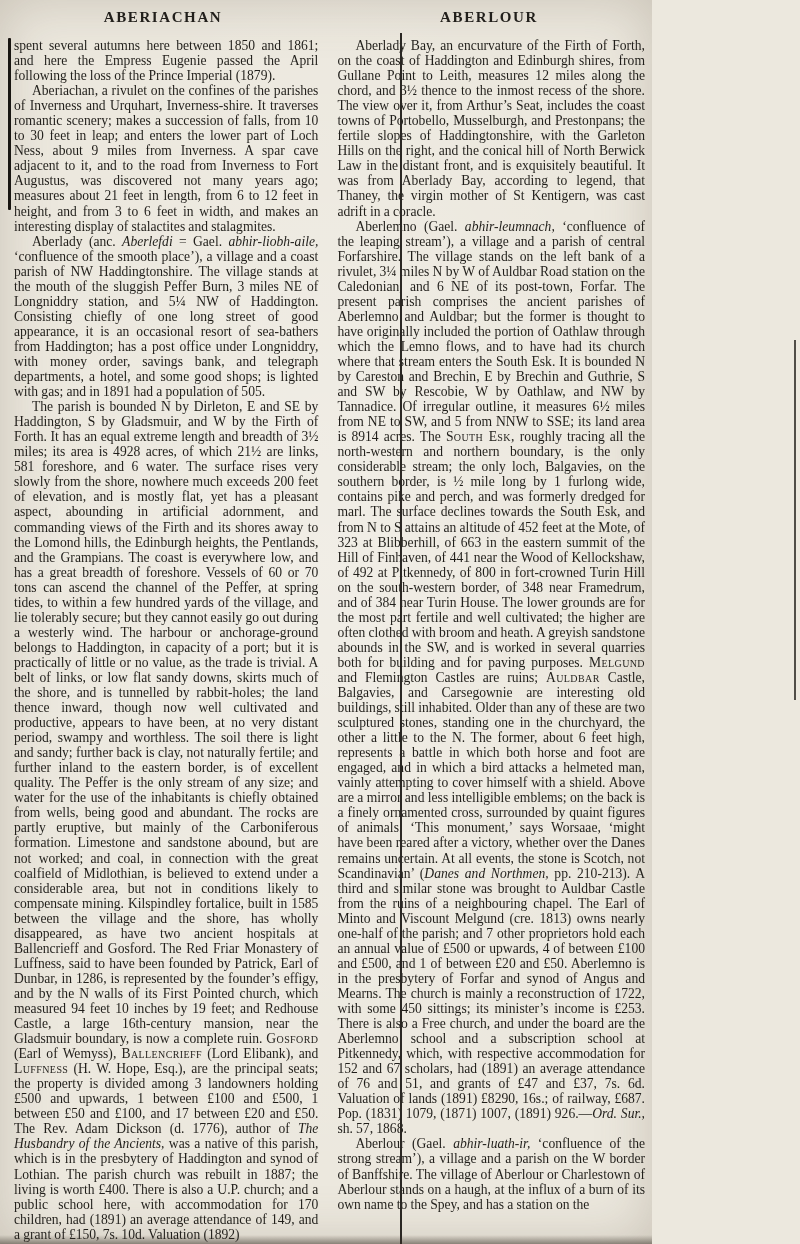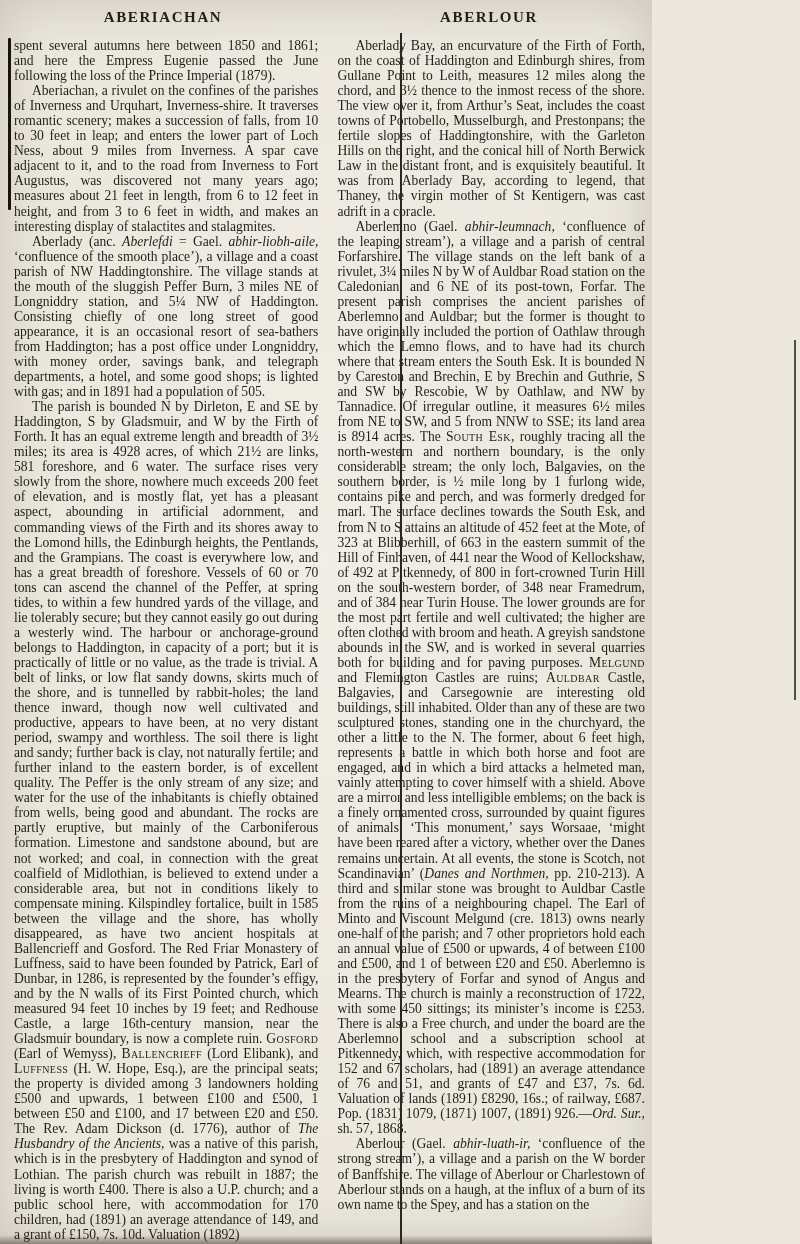--- a/index.html
+++ b/index.html
@@ -91,21 +91,21 @@
 
 <div class="page">
   <div class="running-heads">
     <div class="running-head">ABERIACHAN</div>
     <div class="running-head">ABERLOUR</div>
   </div>
 
   <div class="columns">
     <div class="column left">
       <div class="col-text">
-          <p class=""><span class="seg-p">spent several autumns here between 1850 and 1861; and here the Empress Eugenie passed the June following the loss of the Prince Imperial (1879).</span></p>
+          <p class=""><span class="seg-p">spent several autumns here between 1850 and 1861; and here the Empress Eugenie passed the April following the loss of the Prince Imperial (1879).</span></p>
           <p class="indent"><span class="seg-b">Aberiachan,</span><span class="seg-p"> a rivulet on the confines of the parishes of Inverness and Urquhart, Inverness-shire. It traverses romantic scenery; makes a succession of falls, from 10 to 30 feet in leap; and enters the lower part of Loch Ness, about 9 miles from Inverness. A spar cave adjacent to it, and to the road from Inverness to Fort Augustus, was discovered not many years ago; measures about 21 feet in length, from 6 to 12 feet in height, and from 3 to 6 feet in width, and makes an interesting display of stalactites and stalagmites.</span></p>
           <p class="indent"><span class="seg-b">Aberlady</span><span class="seg-p"> (anc. </span><span class="seg-i">Aberlefdi</span><span class="seg-p"> = Gael. </span><span class="seg-i">abhir-liobh-aile,</span><span class="seg-p"> ‘confluence of the smooth place’), a village and a coast parish of NW Haddingtonshire. The village stands at the mouth of the sluggish Peffer Burn, 3 miles NE of Longniddry station, and 5¼ NW of Haddington. Consisting chiefly of one long street of good appearance, it is an occasional resort of sea-bathers from Haddington; has a post office under Longniddry, with money order, savings bank, and telegraph departments, a hotel, and some good shops; is lighted with gas; and in 1891 had a population of 505.</span></p>
           <p class="indent"><span class="seg-p">The parish is bounded N by Dirleton, E and SE by Haddington, S by Gladsmuir, and W by the Firth of Forth. It has an equal extreme length and breadth of 3½ miles; its area is 4928 acres, of which 21½ are links, 581 foreshore, and 6 water. The surface rises very slowly from the shore, nowhere much exceeds 200 feet of elevation, and is mostly flat, yet has a pleasant aspect, abounding in artificial adornment, and commanding views of the Firth and its shores away to the Lomond hills, the Edinburgh heights, the Pentlands, and the Grampians. The coast is everywhere low, and has a great breadth of foreshore. Vessels of 60 or 70 tons can ascend the channel of the Peffer, at spring tides, to within a few hundred yards of the village, and lie tolerably secure; but they cannot easily go out during a westerly wind. The harbour or anchorage-ground belongs to Haddington, in capacity of a port; but it is practically of little or no value, as the trade is trivial. A belt of links, or low flat sandy downs, skirts much of the shore, and is tunnelled by rabbit-holes; the land thence inward, though now well cultivated and productive, appears to have been, at no very distant period, swampy and worthless. The soil there is light and sandy; further back is clay, not naturally fertile; and further inland to the eastern border, is of excellent quality. The Peffer is the only stream of any size; and water for the use of the inhabitants is chiefly obtained from wells, being good and abundant. The rocks are partly eruptive, but mainly of the Carboniferous formation. Limestone and sandstone abound, but are not worked; and coal, in connection with the great coalfield of Midlothian, is believed to extend under a considerable area, but not in conditions likely to compensate mining. Kilspindley fortalice, built in 1585 between the village and the shore, has wholly disappeared, as have two ancient hospitals at Ballencrieff and Gosford. The Red Friar Monastery of Luffness, said to have been founded by Patrick, Earl of Dunbar, in 1286, is represented by the founder’s effigy, and by the N walls of its First Pointed church, which measured 94 feet 10 inches by 19 feet; and Redhouse Castle, a large 16th-century mansion, near the Gladsmuir boundary, is now a complete ruin. </span><span class="seg-sc">Gosford</span><span class="seg-p"> (Earl of Wemyss), </span><span class="seg-sc">Ballencrieff</span><span class="seg-p"> (Lord Elibank), and </span><span class="seg-sc">Luffness</span><span class="seg-p"> (H. W. Hope, Esq.), are the principal seats; the property is divided among 3 landowners holding £500 and upwards, 1 between £100 and £500, 1 between £50 and £100, and 17 between £20 and £50. The Rev. Adam Dickson (d. 1776), author of </span><span class="seg-i">The Husbandry of the Ancients,</span><span class="seg-p"> was a native of this parish, which is in the presbytery of Haddington and synod of Lothian. The parish church was rebuilt in 1887; the living is worth £400. There is also a U.P. church; and a public school here, with accommodation for 170 children, had (1891) an average attendance of 149, and a grant of £150, 7s. 10d. Valuation (1892)</span></p>
         </div>
       <div class="page-num">34</div>
     </div>
     <div class="column right">
       <div class="col-text">
           <p class="indent"><span class="seg-b">Aberlady Bay,</span><span class="seg-p"> an encurvature of the Firth of Forth, on the coast of Haddington and Edinburgh shires, from Gullane Point to Leith, measures 12 miles along the chord, and 3½ thence to the inmost recess of the shore. The view over it, from Arthur’s Seat, includes the coast towns of Portobello, Musselburgh, and Prestonpans; the fertile slopes of Haddingtonshire, with the Garleton Hills on the right, and the conical hill of North Berwick Law in the distant front, and is exquisitely beautiful. It was from Aberlady Bay, according to legend, that Thaney, the virgin mother of St Kentigern, was cast adrift in a coracle.</span></p>
           <p class="indent"><span class="seg-b">Aberlemno</span><span class="seg-p"> (Gael. </span><span class="seg-i">abhir-leumnach,</span><span class="seg-p"> ‘confluence of the leaping stream’), a village and a parish of central Forfarshire. The village stands on the left bank of a rivulet, 3¼ miles N by W of Auldbar Road station on the Caledonian, and 6 NE of its post-town, Forfar. The present parish comprises the ancient parishes of Aberlemno and Auldbar; but the former is thought to have originally included the portion of Oathlaw through which the Lemno flows, and to have had its church where that stream enters the South Esk. It is bounded N by Careston and Brechin, E by Brechin and Guthrie, S and SW by Rescobie, W by Oathlaw, and NW by Tannadice. Of irregular outline, it measures 6½ miles from NE to SW, and 5 from NNW to SSE; its land area is 8914 acres. The </span><span class="seg-sc">South Esk,</span><span class="seg-p"> roughly tracing all the north-western and northern boundary, is the only considerable stream; the only loch, Balgavies, on the southern border, is ½ mile long by 1 furlong wide, contains pike and perch, and was formerly dredged for marl. The surface declines towards the South Esk, and from N to S attains an altitude of 452 feet at the Mote, of 323 at Blibberhill, of 663 in the eastern summit of the Hill of Finhaven, of 441 near the Wood of Kellockshaw, of 492 at Pitkennedy, of 800 in fort-crowned Turin Hill on the south-western border, of 348 near Framedrum, and of 384 near Turin House. The lower grounds are for the most part fertile and well cultivated; the higher are often clothed with broom and heath. A greyish sandstone abounds in the SW, and is worked in several quarries both for building and for paving purposes. </span><span class="seg-sc">Melgund</span><span class="seg-p"> and Flemington Castles are ruins; </span><span class="seg-sc">Auldbar</span><span class="seg-p"> Castle, Balgavies, and Carsegownie are interesting old buildings, still inhabited. Older than any of these are two sculptured stones, standing one in the churchyard, the other a little to the N. The former, about 6 feet high, represents a battle in which both horse and foot are engaged, and in which a bird attacks a helmeted man, vainly attempting to cover himself with a shield. Above are a mirror and less intelligible emblems; on the back is a finely ornamented cross, surrounded by quaint figures of animals. ‘This monument,’ says Worsaae, ‘might have been reared after a victory, whether over the Danes remains uncertain. At all events, the stone is Scotch, not Scandinavian’ (</span><span class="seg-i">Danes and Northmen,</span><span class="seg-p"> pp. 210-213). A third and similar stone was brought to Auldbar Castle from the ruins of a neighbouring chapel. The Earl of Minto and Viscount Melgund (cre. 1813) owns nearly one-half of the parish; and 7 other proprietors hold each an annual value of £500 or upwards, 4 of between £100 and £500, and 1 of between £20 and £50. Aberlemno is in the presbytery of Forfar and synod of Angus and Mearns. The church is mainly a reconstruction of 1722, with some 450 sittings; its minister’s income is £253. There is also a Free church, and under the board are the Aberlemno school and a subscription school at Pitkennedy, which, with respective accommodation for 152 and 67 scholars, had (1891) an average attendance of 76 and 51, and grants of £47 and £37, 7s. 6d. Valuation of lands (1891) £8290, 16s.; of railway, £687. Pop. (1831) 1079, (1871) 1007, (1891) 926.—</span><span class="seg-i">Ord. Sur.,</span><span class="seg-p"> sh. 57, 1868.</span></p>

